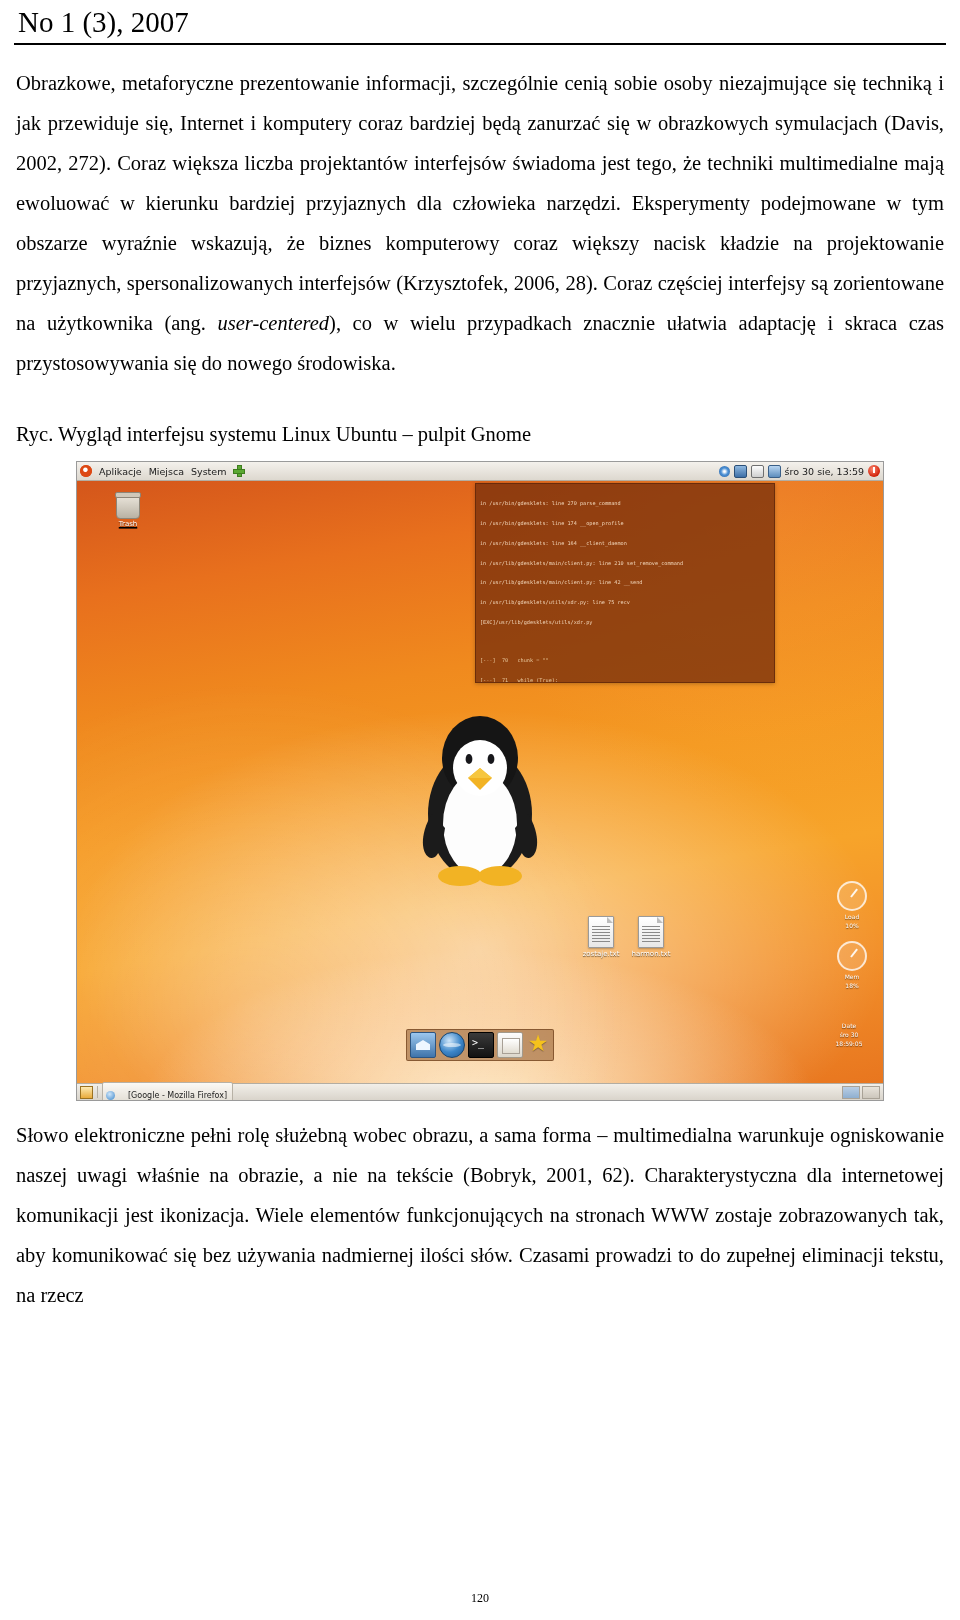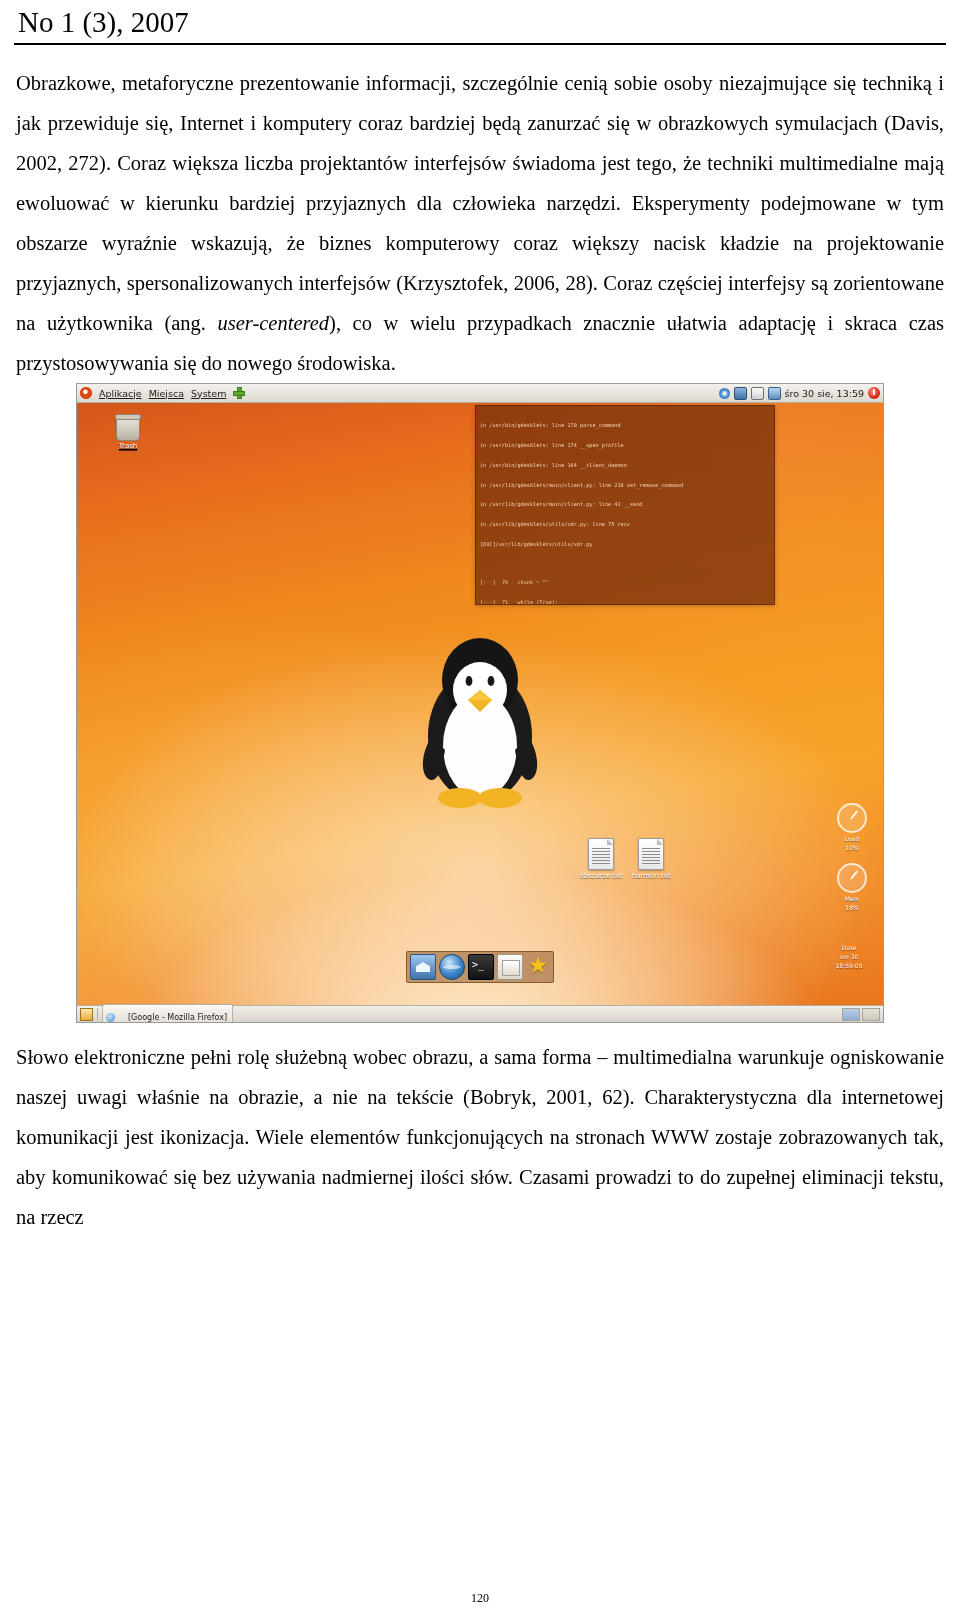--- a/index.html
+++ b/index.html
@@ -96,21 +96,20 @@
     font-family: "DejaVu Sans", "Liberation Sans", sans-serif;
     font-size: 9.5px;
     color: #202020;
     box-sizing: border-box;
     padding: 0 3px;
   }
   .panel-left {
     display: flex;
     align-items: center;
     gap: 7px;
-    text-decoration: underline;
   }
   .panel-right {
     margin-left: auto;
     display: flex;
     align-items: center;
     gap: 4px;
   }
   .ubuntu-logo {
     width: 12px; height: 12px;
     border-radius: 50%;
@@ -458,20 +457,21 @@
 <body>
 
 <div class="page">
 
   <div class="running-head">
     <div class="rh-right">No 1 (3), 2007</div>
   </div>
 
   <p class="body-text"><span>Obrazkowe, metaforyczne prezentowanie informacji, szczególnie cenią sobie osoby niezajmujące się techniką i jak przewiduje się, Internet i komputery coraz bardziej będą zanurzać się w obrazkowych symulacjach (Davis, 2002, 272). Coraz większa liczba projektantów interfejsów świadoma jest tego, że techniki multimedialne mają ewoluować w kierunku bardziej przyjaznych dla człowieka narzędzi. Eksperymenty podejmowane w tym obszarze wyraźnie wskazują, że biznes komputerowy coraz większy nacisk kładzie na projektowanie przyjaznych, spersonalizowanych interfejsów (Krzysztofek, 2006, 28). Coraz częściej interfejsy są zorientowane na użytkownika (ang. </span><em>user-centered</em><span>), co w wielu przypadkach znacznie ułatwia adaptację i skraca czas przystosowywania się do nowego środowiska.</span></p>
 
+  <div class="figure-caption">Ryc. Wygląd interfejsu systemu Linux Ubuntu – pulpit Gnome</div>
 
   <div class="figure-wrap">
     <div class="screenshot">
 
       <div class="gnome-panel">
         <div class="panel-left">
           <span class="ubuntu-logo"></span>
           <span class="panel-menu">Aplikacje</span>
           <span class="panel-menu">Miejsca</span>
           <span class="panel-menu">System</span>
@@ -552,21 +552,21 @@
             <path d="M123 108 C136 128 134 150 124 152 C116 153 112 136 110 122 Z" fill="#1b1b1b"></path>
             <ellipse cx="55" cy="170" rx="22" ry="10" fill="#f2b324"></ellipse>
             <ellipse cx="95" cy="170" rx="22" ry="10" fill="#f2b324"></ellipse>
           </svg>
         </div>
 
         <div class="file-icon" style="left:495px; top:435px;">
           <div class="doc-sheet">
               <div class="doc-lines"></div>
             </div>
-          <div>obszarze.txt</div>
+          <div>zostaje.txt</div>
         </div>
         <div class="file-icon" style="left:545px; top:435px;">
           <div class="doc-sheet">
               <div class="doc-lines"></div>
             </div>
           <div>harmon.txt</div>
         </div>
 
         <div class="dock">
           <span class="dock-icon di-home"></span>

